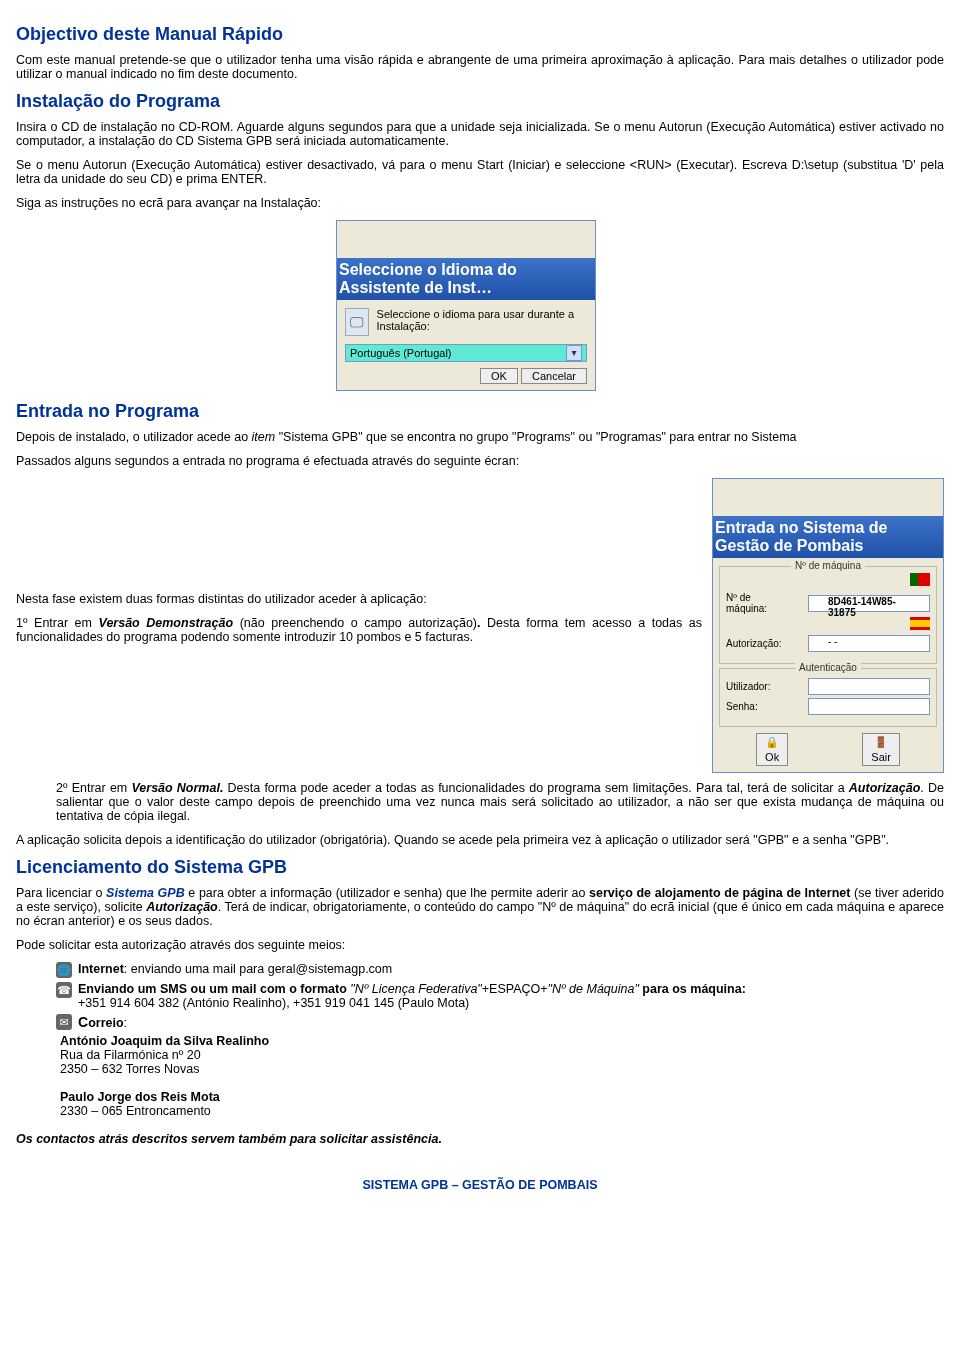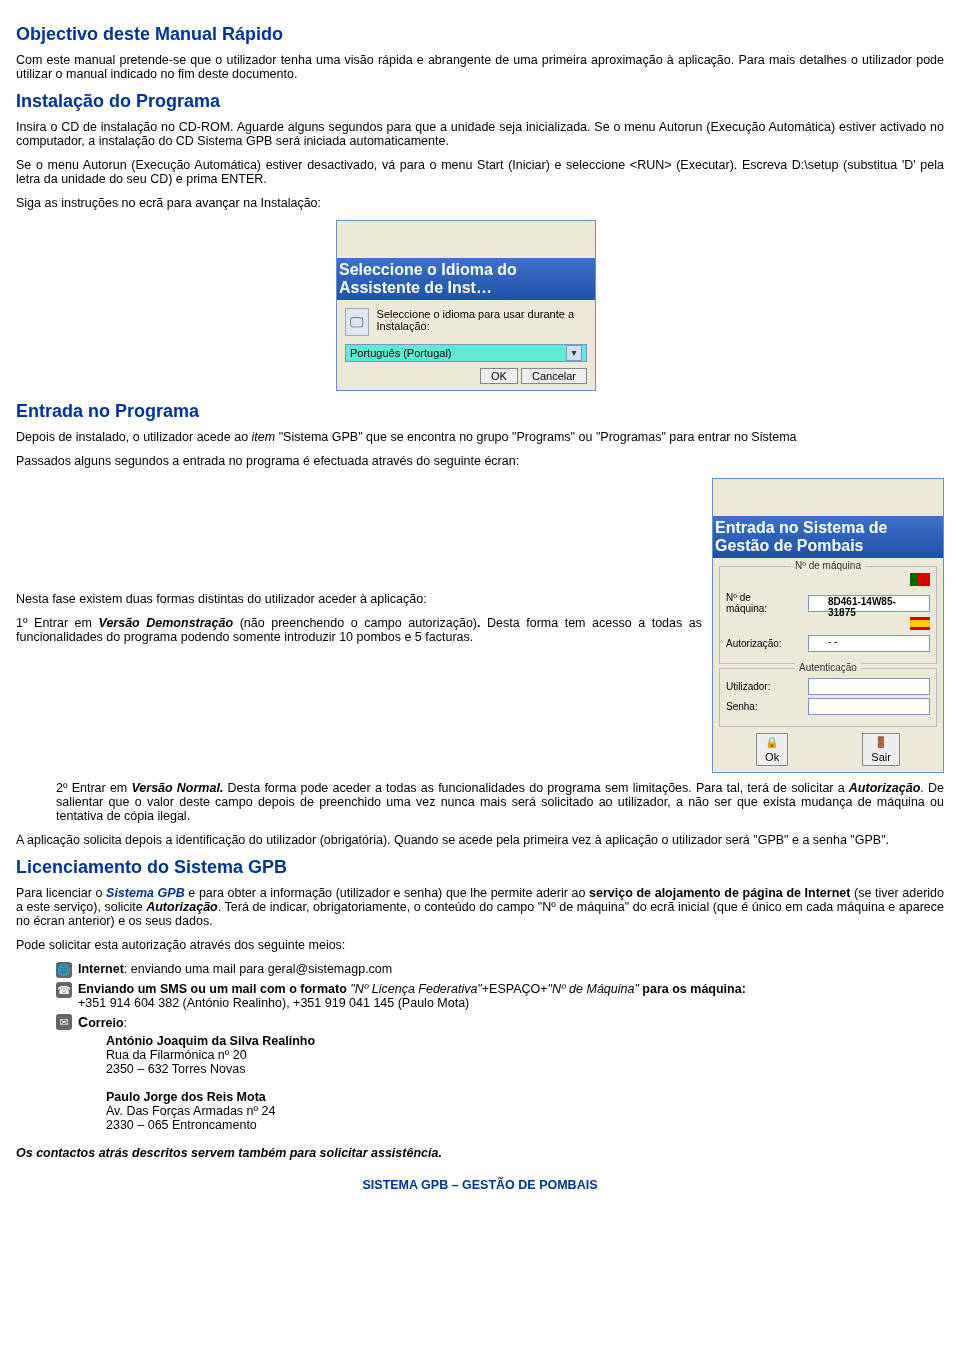--- a/index.html
+++ b/index.html
@@ -17,22 +17,22 @@
     font-size: 18px;
     font-weight: bold;
     margin: 10px 0 8px 0;
   }
   p { margin: 4px 0 10px 0; text-align: justify; }
   .bold { font-weight: bold; }
   .italic { font-style: italic; }
   .italicbold { font-style: italic; font-weight: bold; }
   .blueText { color: #003399; font-weight: bold; font-style: italic; }
   .indent { margin-left: 40px; }
-  .indent2 { margin-left: 90px; }
-  .footer { text-align:center; color:#003399; font-weight:bold; font-variant: small-caps; margin-top:18px; }
+  .indent2 { margin-left: 44px; }
+  .footer { text-align:center; color:#003399; font-weight:bold; font-variant: small-caps; margin-top:32px; }
   .contactLine { display:flex; align-items:flex-start; gap:6px; margin:4px 0 4px 40px; }
   .iconCirc {
     width:16px; height:16px; display:inline-block; flex:0 0 16px;
     background:#666; color:#fff; font-size:11px; line-height:16px; text-align:center; border-radius:3px;
   }
   .dialog1 {
     width: 258px;
     border: 1px solid #6b8ecf;
     font-size: 11px;
     background:#ece9d8;
@@ -191,21 +191,20 @@
 </div>
 
 <div class="indent2">
   <div class="bold">António Joaquim da Silva Realinho</div>
   <div>Rua da Filarmónica nº 20</div>
   <div>2350 – 632 Torres Novas</div>
 </div>
 <br>
 <div class="indent2">
   <div class="bold">Paulo Jorge dos Reis Mota</div>
-  <div>Av. Das Forças Armadas nº 24</div>
   <div>2330 – 065 Entroncamento</div>
 </div>
 
 <p class="italicbold" style="margin-top:14px;">Os contactos atrás descritos servem também para solicitar assistência.</p>
 
 <div class="footer">SISTEMA GPB – GESTÃO DE POMBAIS</div>
 
 
 
 

